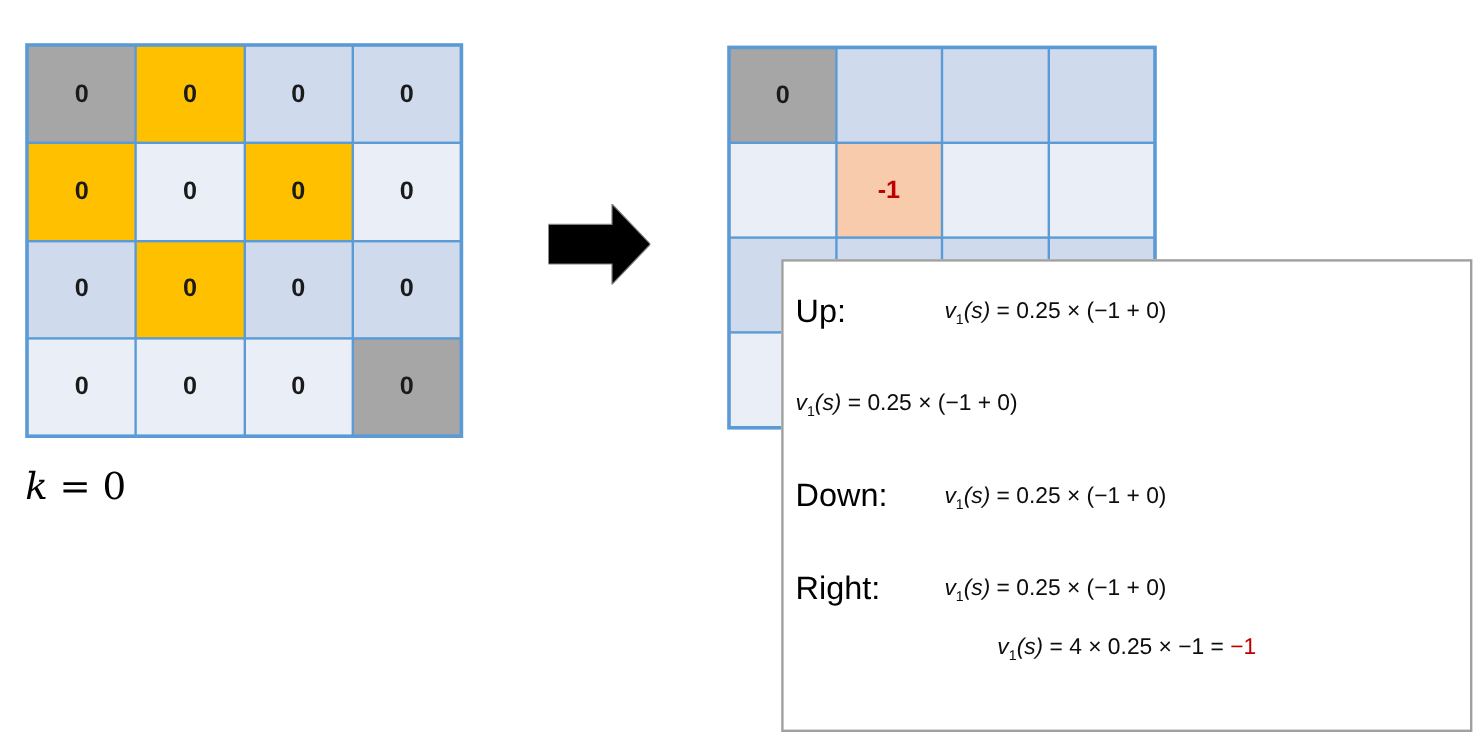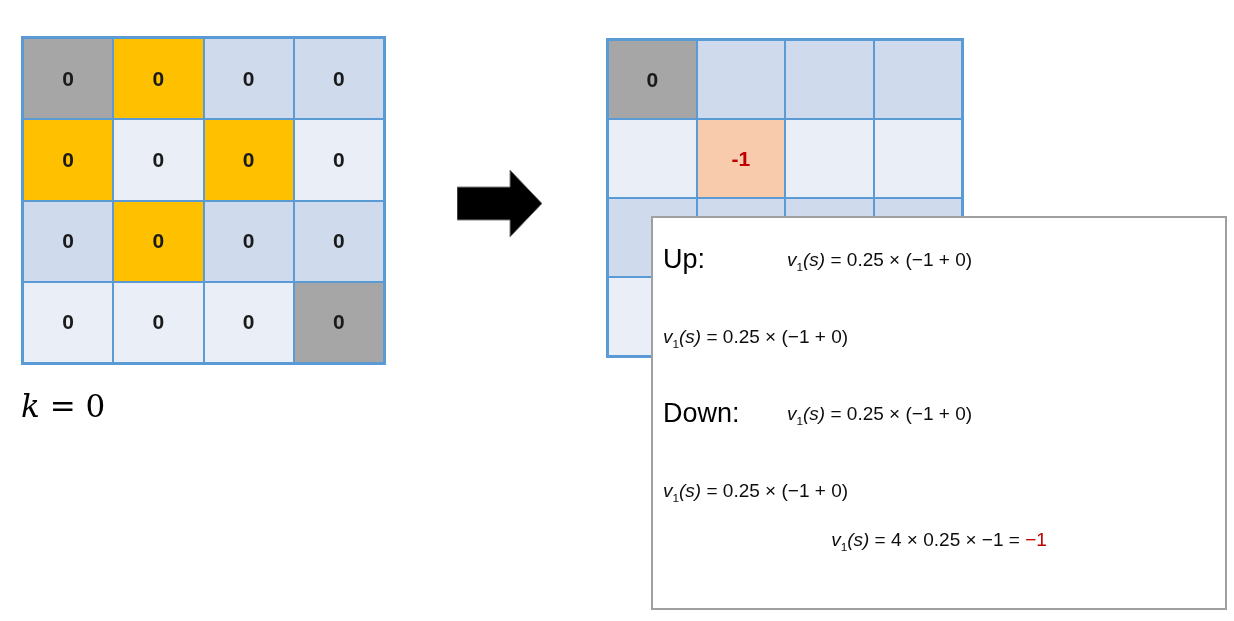--- a/index.html
+++ b/index.html
@@ -119,20 +119,21 @@
     <div class="f-row">
       <span class="f-math"><span class="it">v</span><sub>1</sub><span class="it">(s)</span><span> = 0.25 × (−1 + 0)</span></span>
     </div>
 
     <div class="f-row">
       <span class="f-label">Down:</span>
       <span class="f-math"><span class="it">v</span><sub>1</sub><span class="it">(s)</span><span> = 0.25 × (−1 + 0)</span></span>
     </div>
 
     <div class="f-row">
+      <span class="f-label">Right:</span>
       <span class="f-math"><span class="it">v</span><sub>1</sub><span class="it">(s)</span><span> = 0.25 × (−1 + 0)</span></span>
     </div>
 
     <div class="f-final-row">
       <span class="f-final"><span class="it">v</span><sub>1</sub><span class="it">(s)</span><span> = 4 × 0.25 × −1 = </span><span class="red">−1</span></span>
     </div>
 
   </div>
 </div>
 

